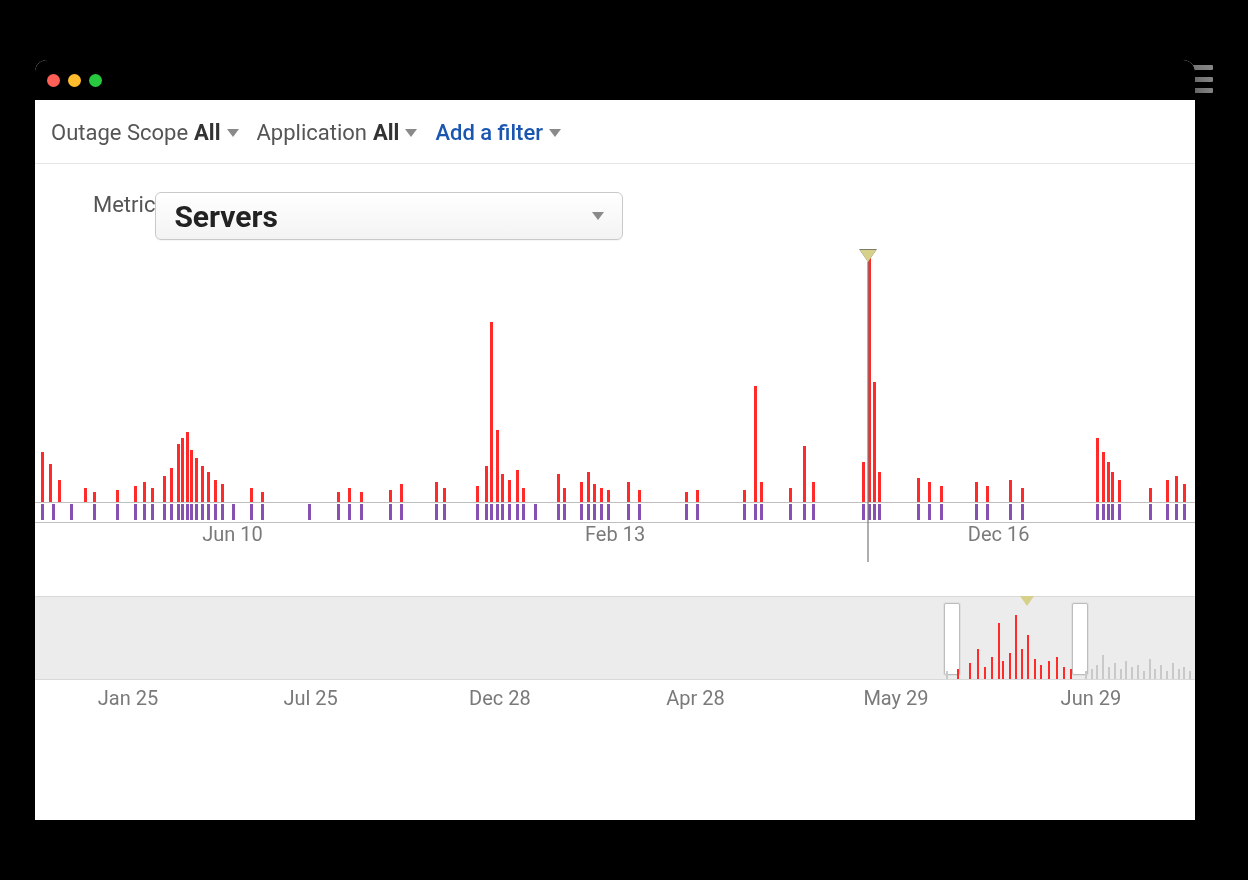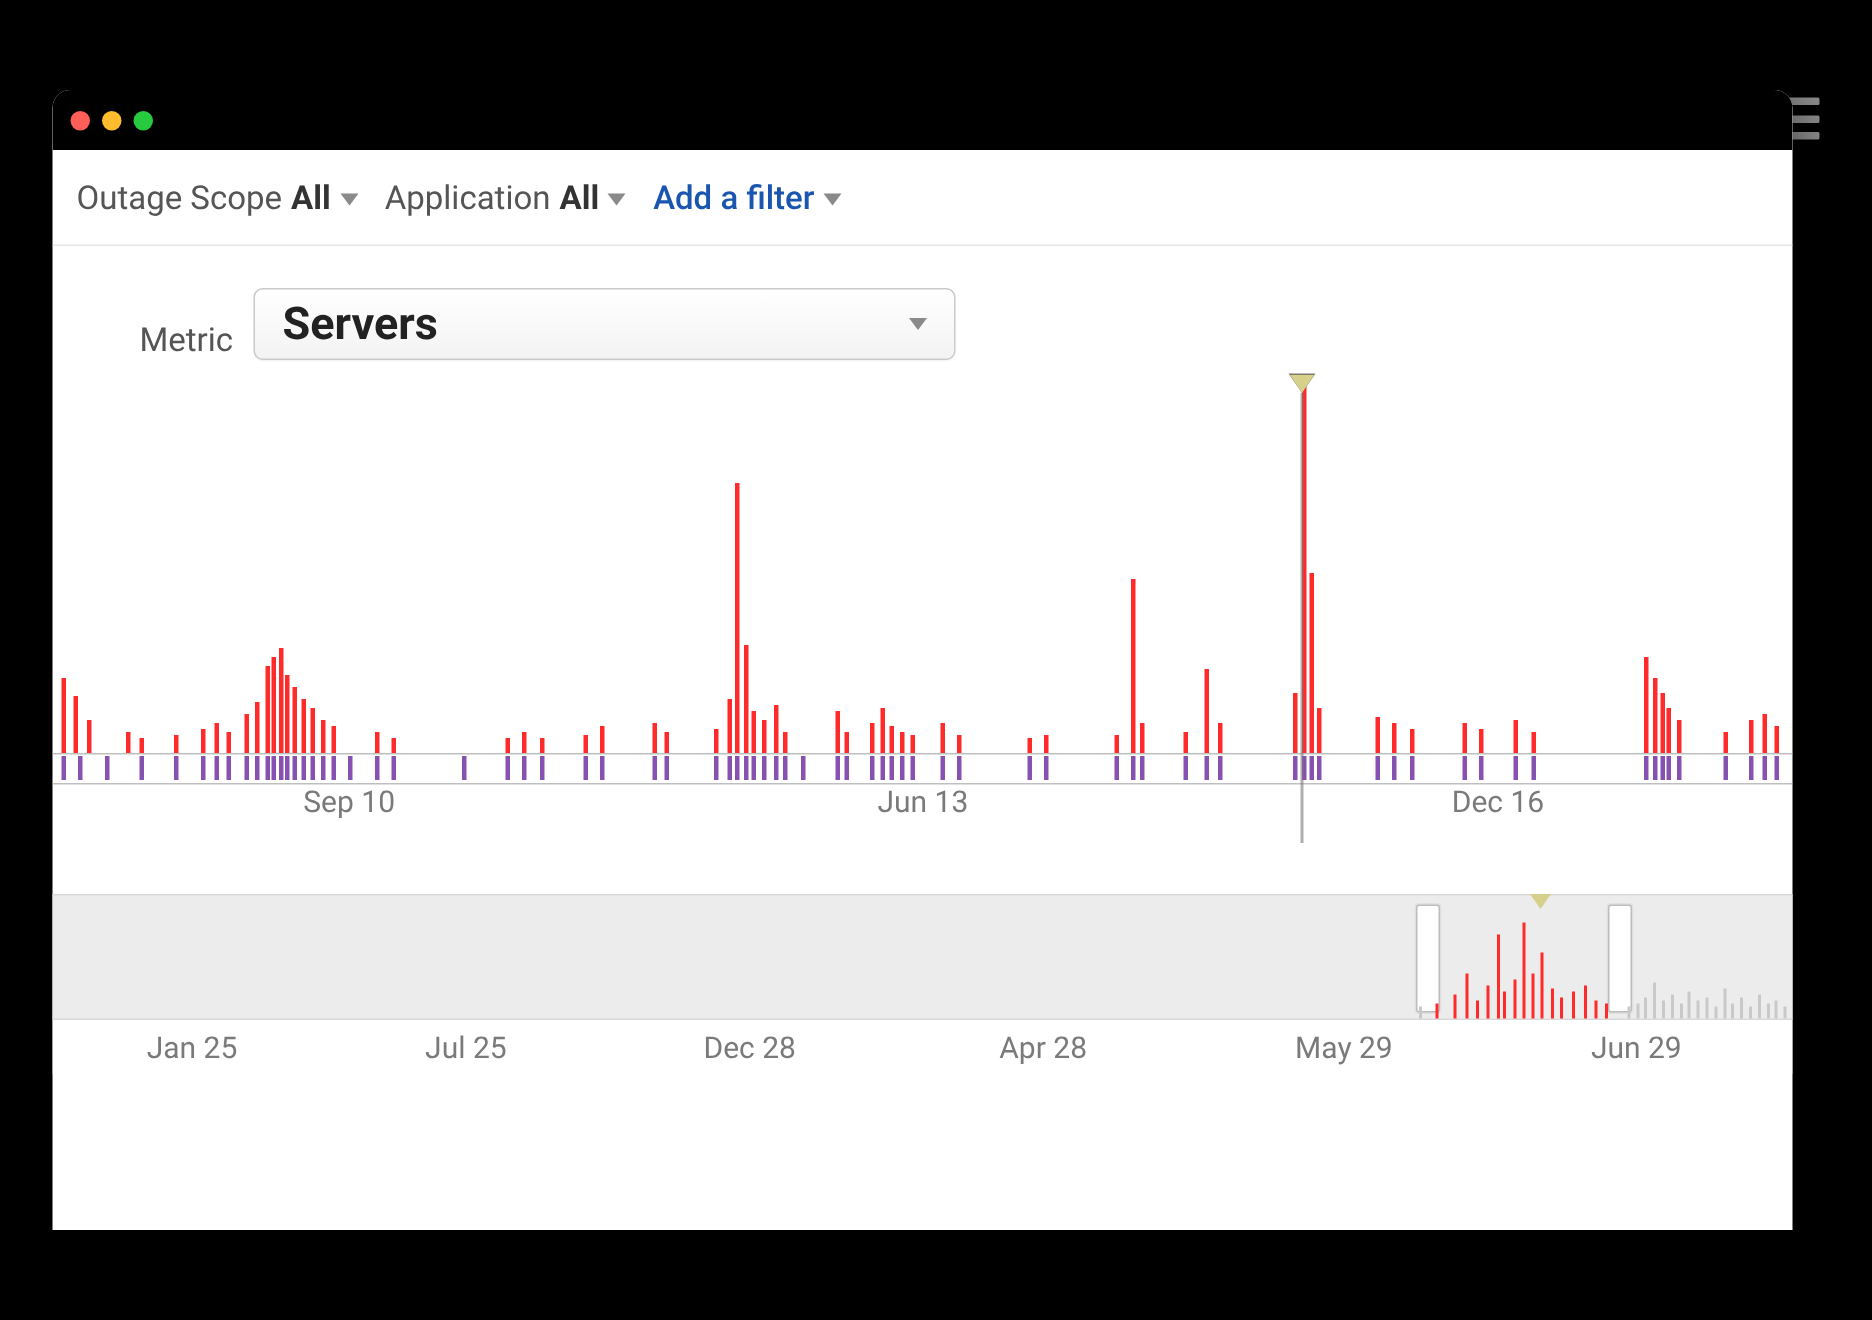--- a/index.html
+++ b/index.html
@@ -78,22 +78,21 @@
   .filters .filter.link .label { color: #1a56b0; font-weight: 500; }
   .dd {
     width: 0; height: 0;
     border-left: 6px solid transparent;
     border-right: 6px solid transparent;
     border-top: 8px solid #8a8a8a;
   }
 
   .metric-row {
     display: flex;
-    align-items: flex-end;
-    gap: 14px;
+    align-items: flex-start;
     padding: 28px 16px 8px 58px;
   }
   .metric-row .mlabel {
     font-size: 22px;
     color: #555;
   }
   .select {
     display: flex;
     align-items: center;
     justify-content: space-between;
@@ -426,22 +425,22 @@
           <div class="ptick" style="left: 97.5%;"></div>
           <div class="ptick" style="left: 98.3%;"></div>
           <div class="ptick" style="left: 99%;"></div>
         </div>
       <div class="marker" id="main-marker" style="left: 71.8%;">
         <div class="triborder"></div>
         <div class="tri"></div>
         <div class="line"></div>
       </div>
       <div class="xlabels" id="main-xlabels">
-          <span style="left: calc(17% - 30px);">Sep 10</span>
-          <span style="left: calc(50% - 30px);">Jun 13</span>
+          <span style="left: calc(17% - 30px);">Jun 10</span>
+          <span style="left: calc(50% - 30px);">Feb 13</span>
           <span style="left: calc(83% - 30px);">Dec 16</span>
         </div>
     </div>
 
     <div class="overview">
       <div class="strip" id="overview-strip">
         <div class="handle" id="handle-left" style="left: calc(79% - 7px);"></div>
         <div class="handle" id="handle-right" style="left: calc(90% - 7px);"></div>
         <div class="omarktri" id="ov-marker" style="left: calc(85.5% - 7px);"></div>
       <div class="obar" style="left: 78.5%; height: 8px; background: rgb(201, 201, 201);"></div>

